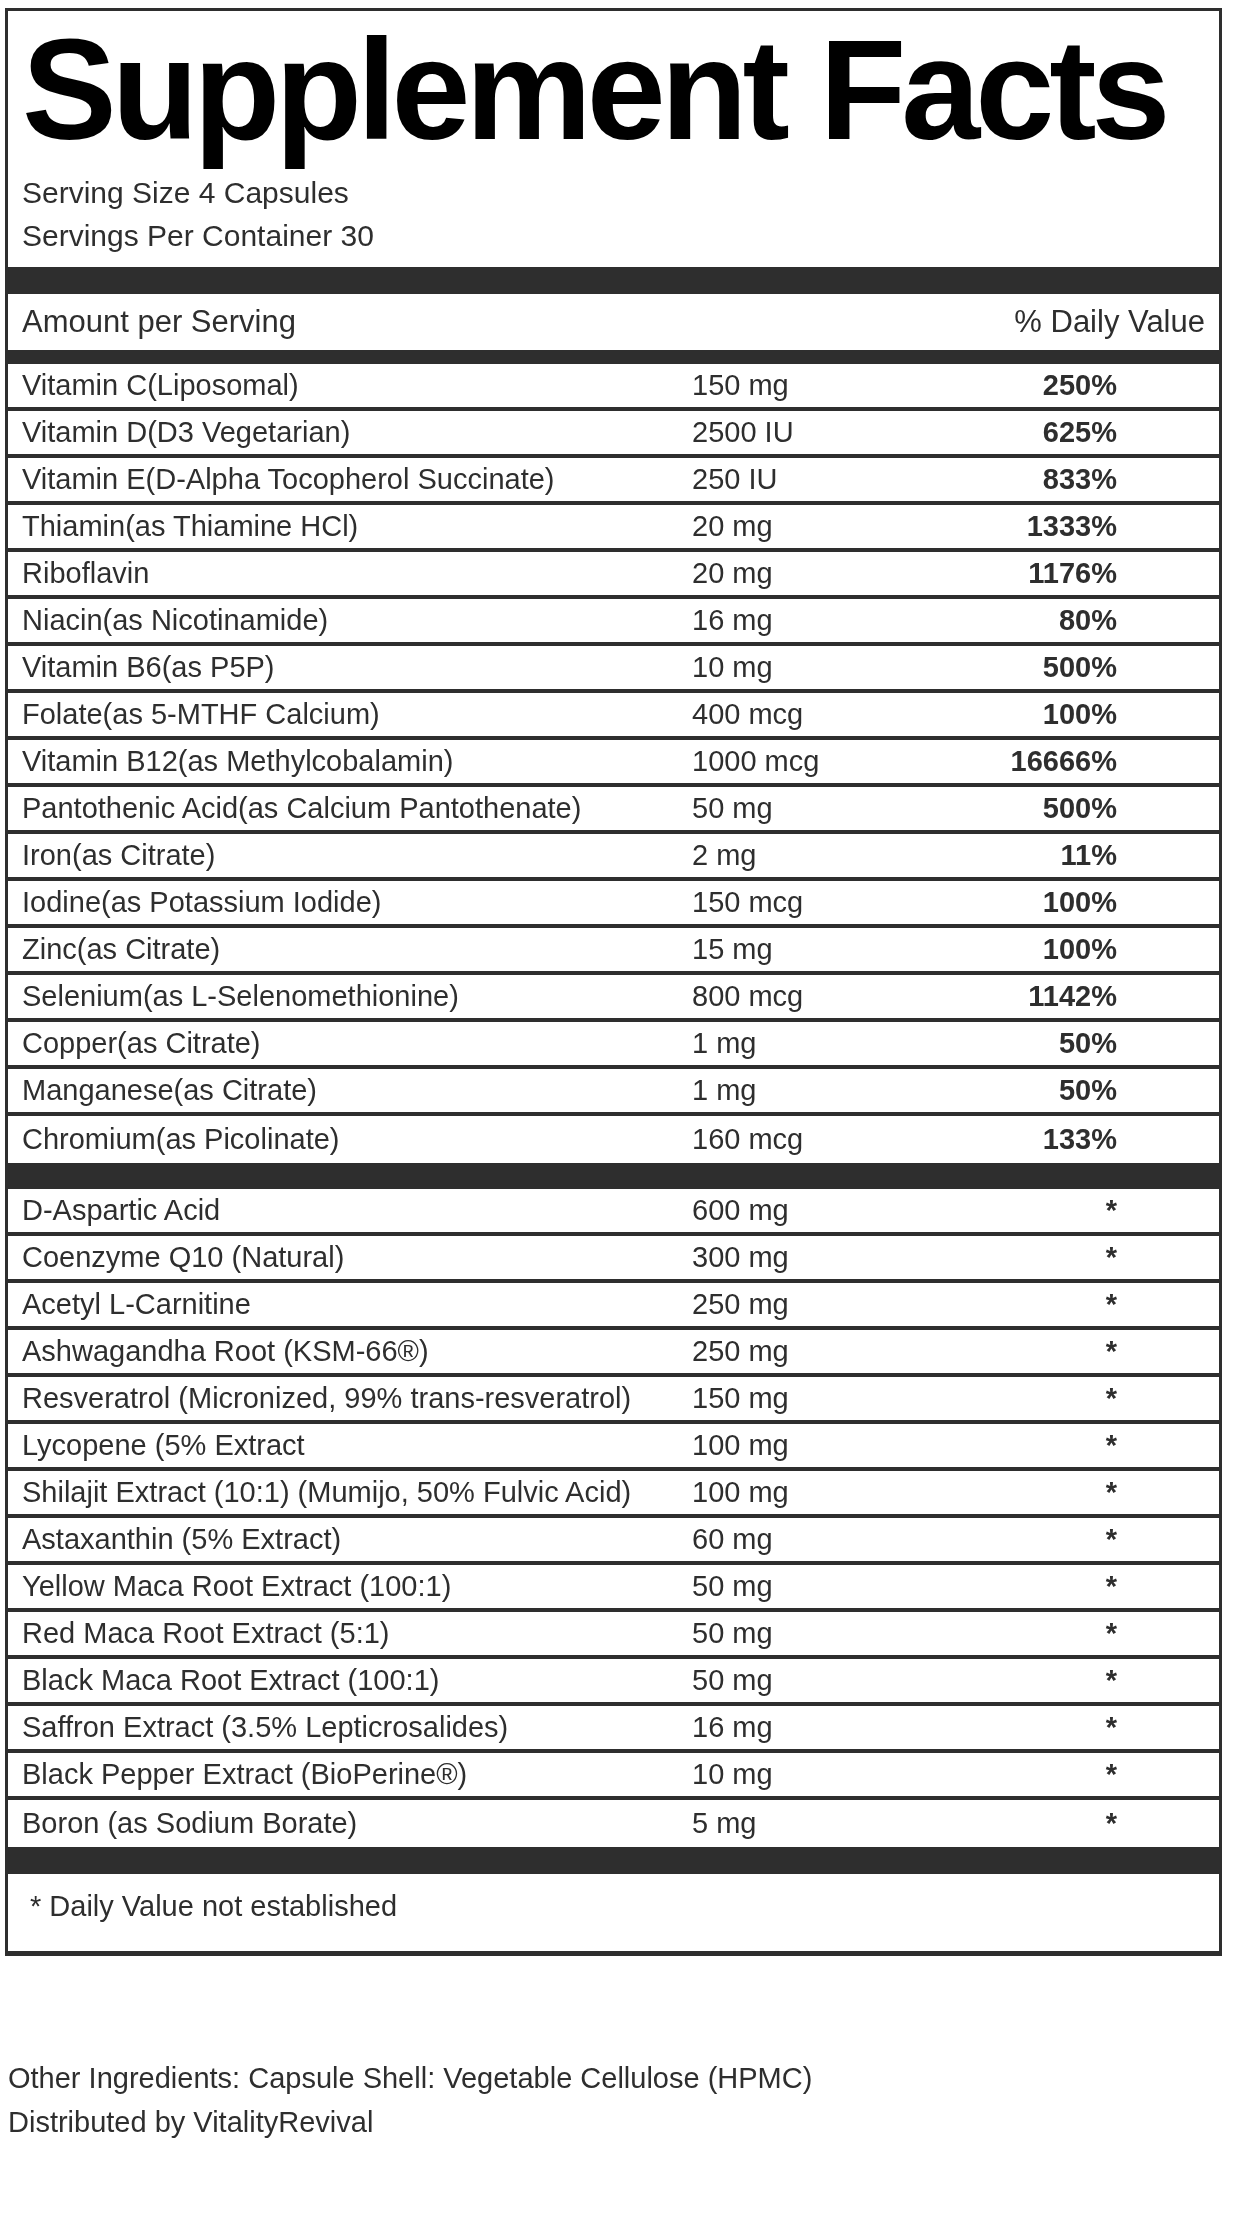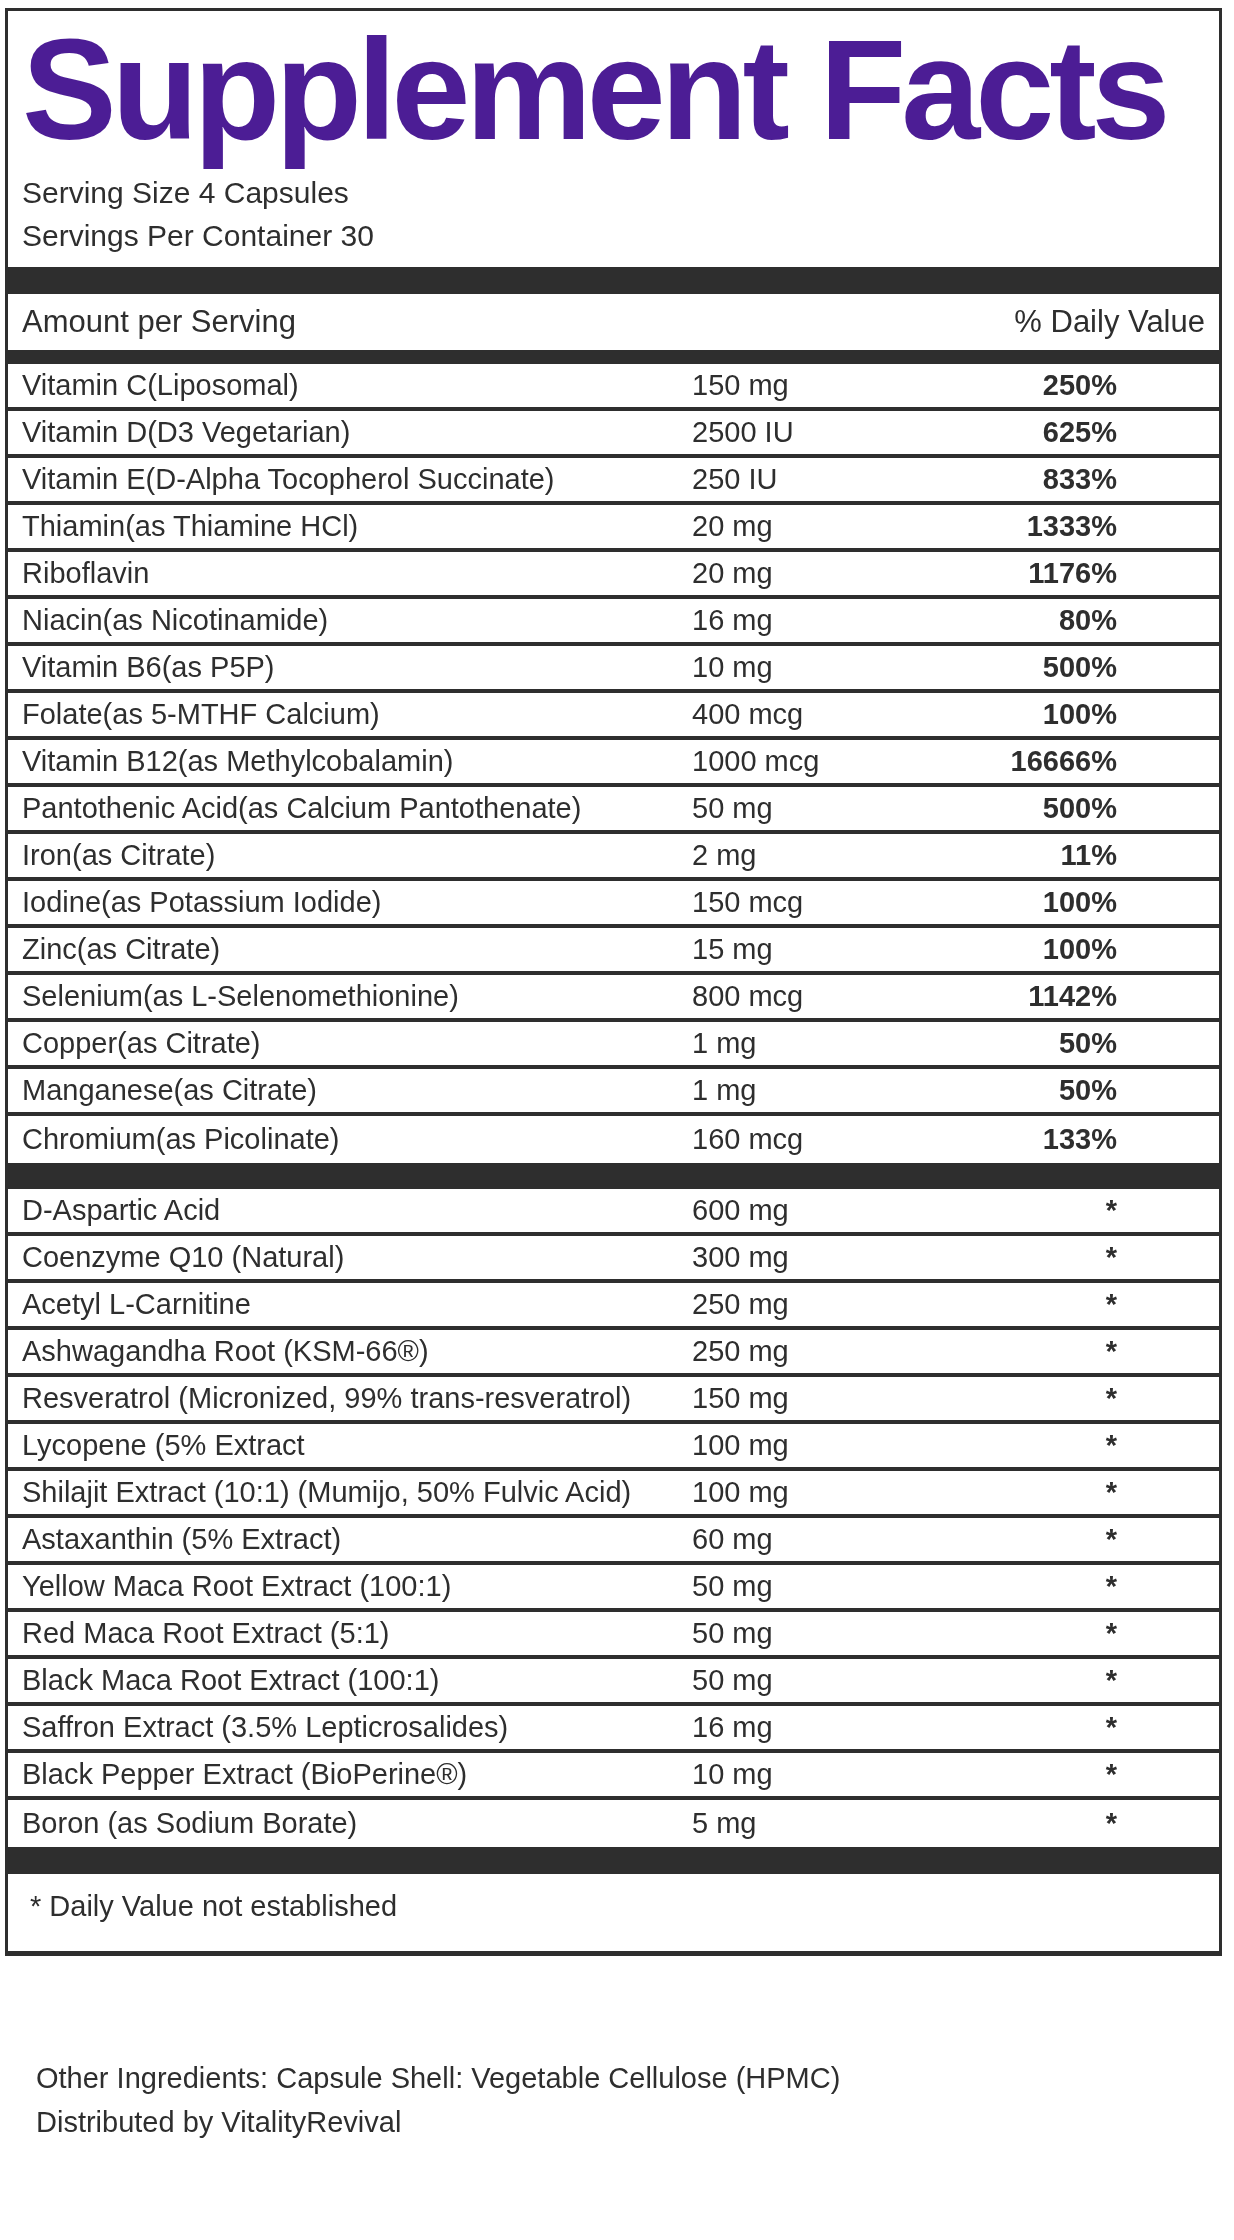--- a/index.html
+++ b/index.html
@@ -21,21 +21,21 @@
     background: #ffffff;
   }
 
   .facts-title {
     font-size: 142px;
     font-weight: 700;
     letter-spacing: -0.035em;
     line-height: 150px;
     padding: 4px 8px 0 14px;
     white-space: nowrap;
-    color: #4c1d95;
+    color: #000000;
   }
 
   .serving-info {
     padding: 6px 2px 10px 14px;
     font-size: 30px;
   }
   .serving-info .line { line-height: 43px; }
 
   .bar { background: #2e2e2e; width: 100%; }
   .bar.thick { height: 27px; }
@@ -70,21 +70,21 @@
     padding: 16px 14px 28px 22px;
     font-size: 29px;
   }
 
   .below-panel {
     position: absolute;
     left: 8px;
     top: 2056px;
     font-size: 29px;
   }
-  .below-panel .line { line-height: 44px; margin-left: 28px; }
+  .below-panel .line { line-height: 44px; }
 </style>
 </head>
 <body>
 
 <div class="facts-panel">
 
   <div class="facts-title">Supplement Facts</div>
 
   <div class="serving-info">
     <div class="line">Serving Size 4 Capsules</div>

